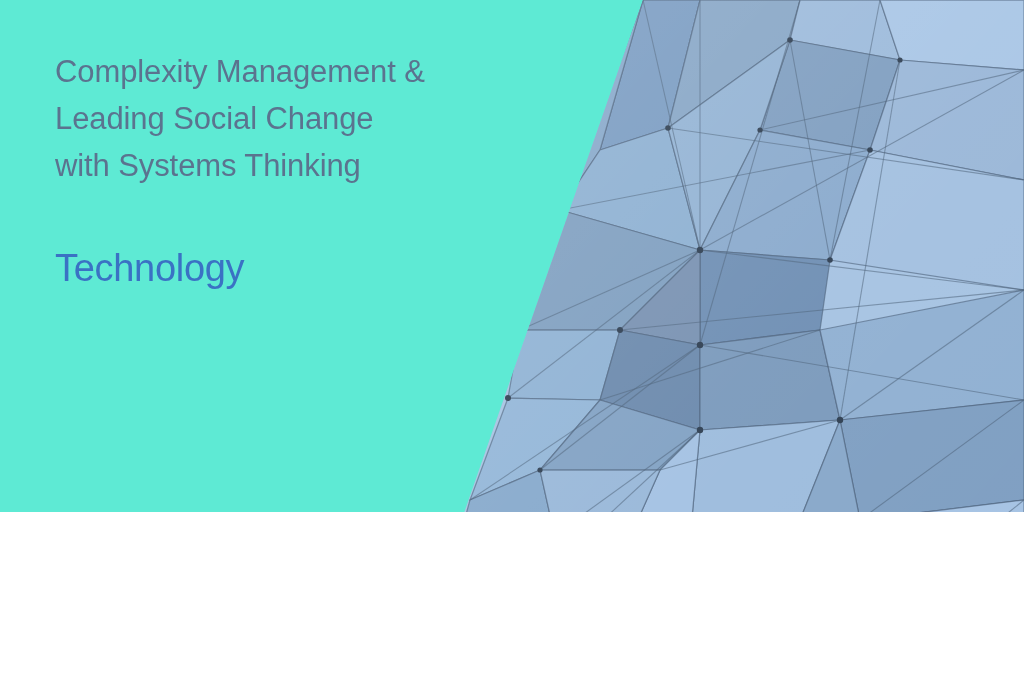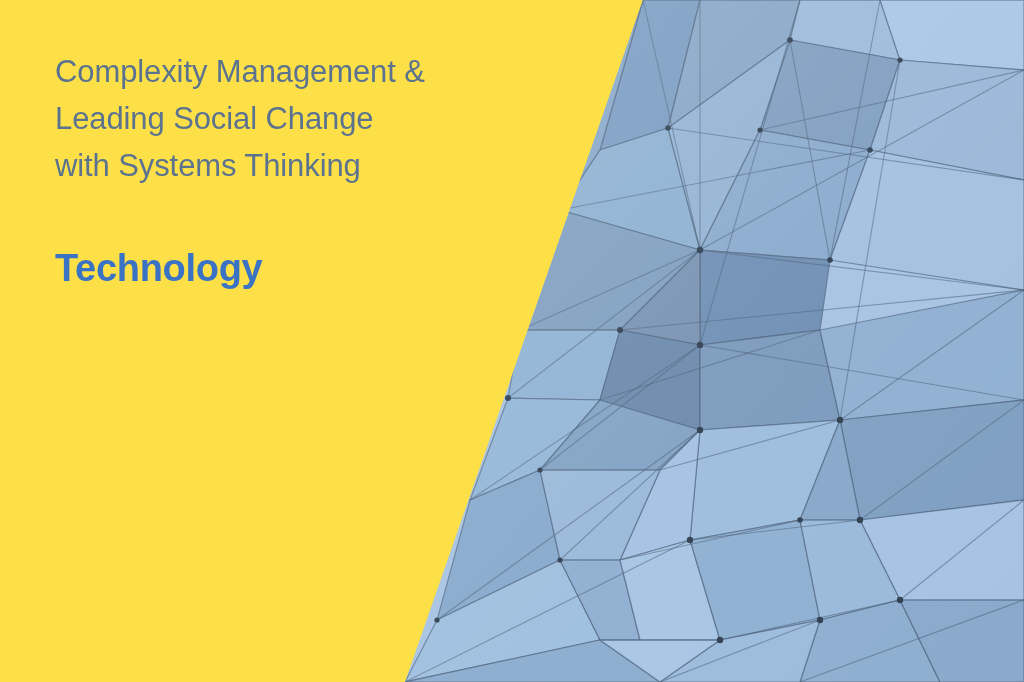--- a/index.html
+++ b/index.html
@@ -9,22 +9,22 @@
   }
   body {
     width: 1024px;
     height: 682px;
     overflow: hidden;
     font-family: "Liberation Sans", sans-serif;
   }
   .card {
     position: relative;
     width: 1024px;
-    height: 682px;
-    background: #fde047;
+    height: 512px;
+    background: #5eead4;
     overflow: hidden;
   }
   .graphic-panel {
     position: absolute;
     top: 0;
     left: 0;
     width: 1024px;
     height: 682px;
     pointer-events: none;
   }
@@ -50,21 +50,21 @@
     white-space: pre-line;
   }
   .category {
     margin: 0;
     position: absolute;
     left: 55px;
     top: 245px;
     font-family: "Liberation Sans", sans-serif;
     font-size: 38px;
     line-height: 46px;
-    font-weight: 700;
+    font-weight: 400;
     color: #3a72c4;
     letter-spacing: -0.3px;
   }
 </style>
 </head>
 <body>
 
 <div class="card">
 
   <div class="graphic-panel">

